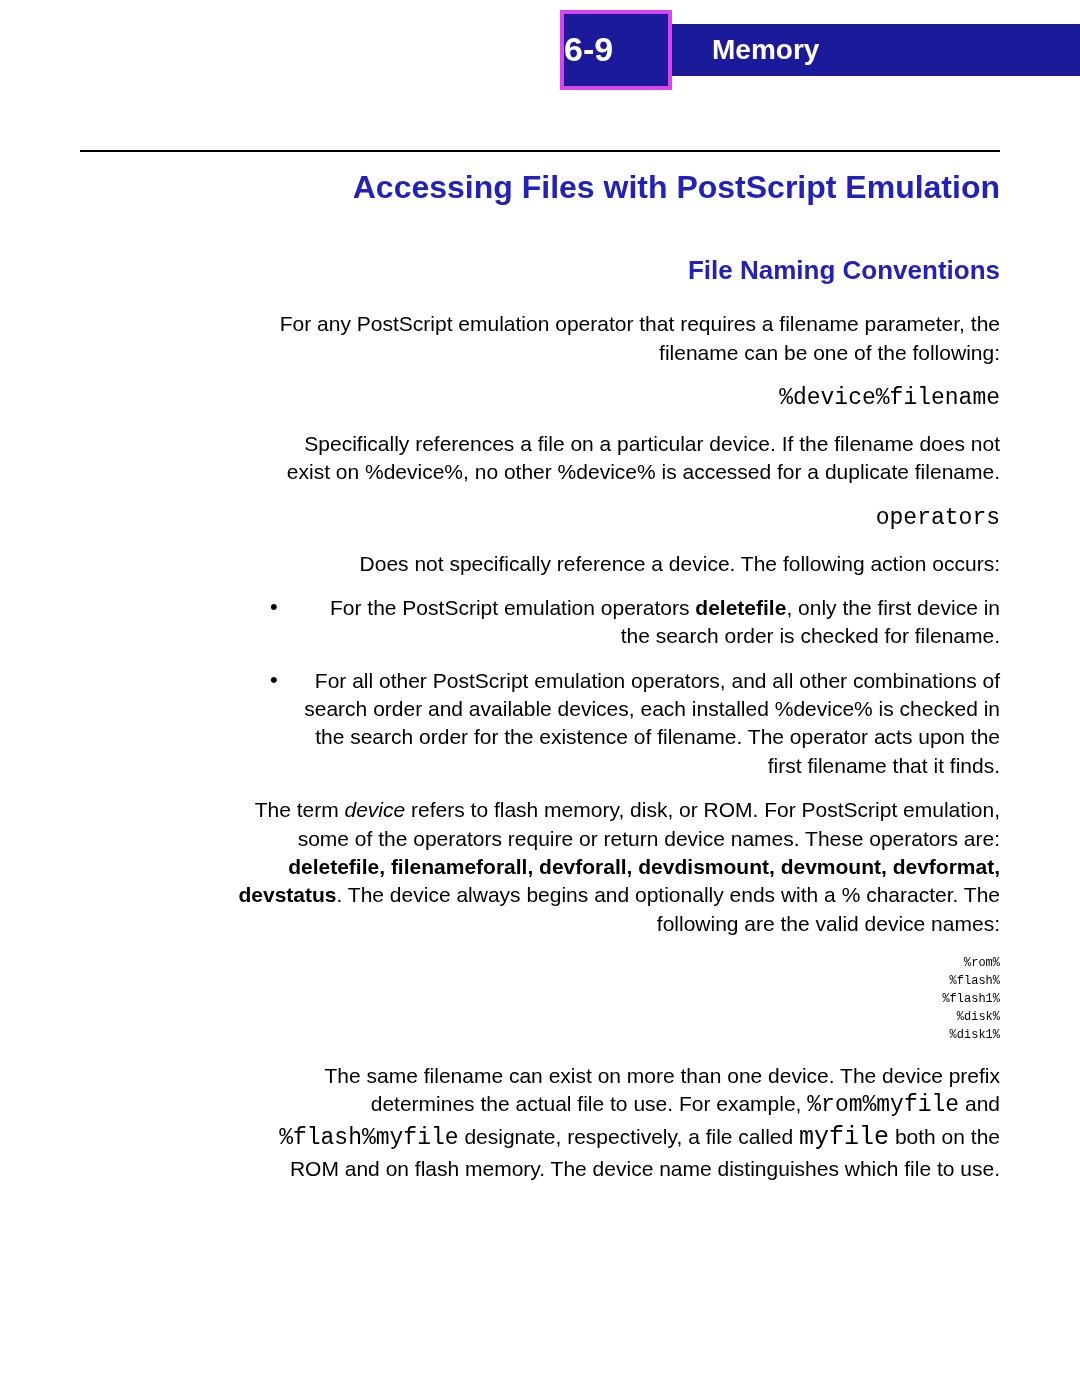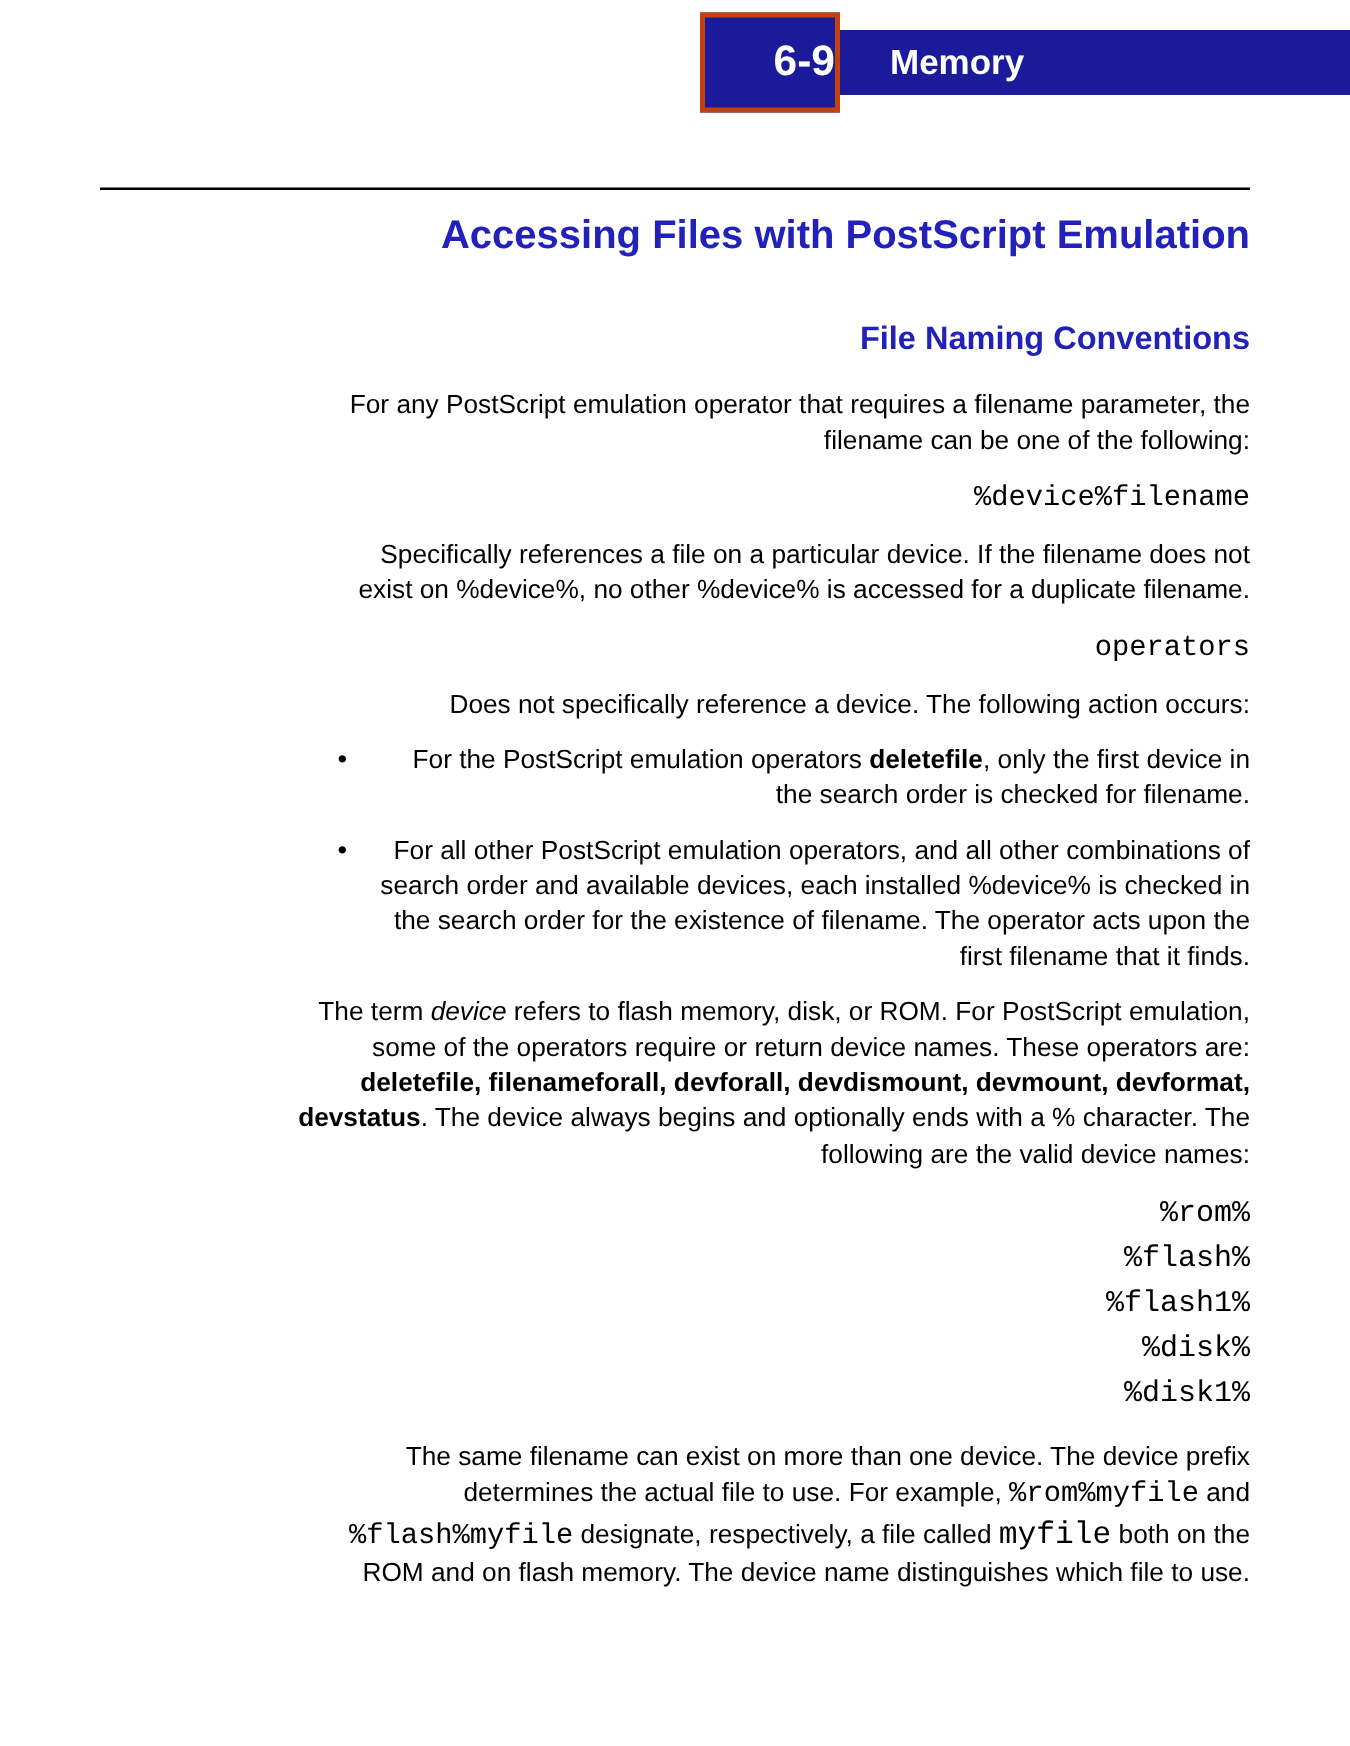--- a/index.html
+++ b/index.html
@@ -45,25 +45,25 @@
     font-size: 28px;
     margin-left: 40px;
   }
   .page-badge {
     position: absolute;
     top: 0;
     left: 560px;
     width: 112px;
     height: 80px;
     background: var(--blue);
-    border: 4px solid #c2410c;
+    border: 4px solid #d946ef;
     box-sizing: border-box;
     display: flex;
     align-items: center;
-    justify-content: flex-end;
+    justify-content: flex-start;
     color: #ffffff;
     font-weight: bold;
     font-size: 34px;
   }
   .content {
     position: absolute;
     top: 150px;
     left: 80px;
     right: 80px;
     text-align: right;
@@ -117,21 +117,21 @@
     content: "•";
     position: absolute;
     left: 0;
     top: 0;
     font-size: 22px;
     line-height: 1.2;
   }
   .device-list {
     margin: 10px 0 18px 60px;
     font-family: "Courier New", Courier, monospace;
-    font-size: 24px;
+    font-size: 12px;
     line-height: 1.5;
     white-space: pre;
   }
   .inline-mono {
     font-family: "Courier New", Courier, monospace;
     font-size: 25px;
   }
   .inline-mono-italic {
     font-family: "Courier New", Courier, monospace;
     font-size: 23px;

